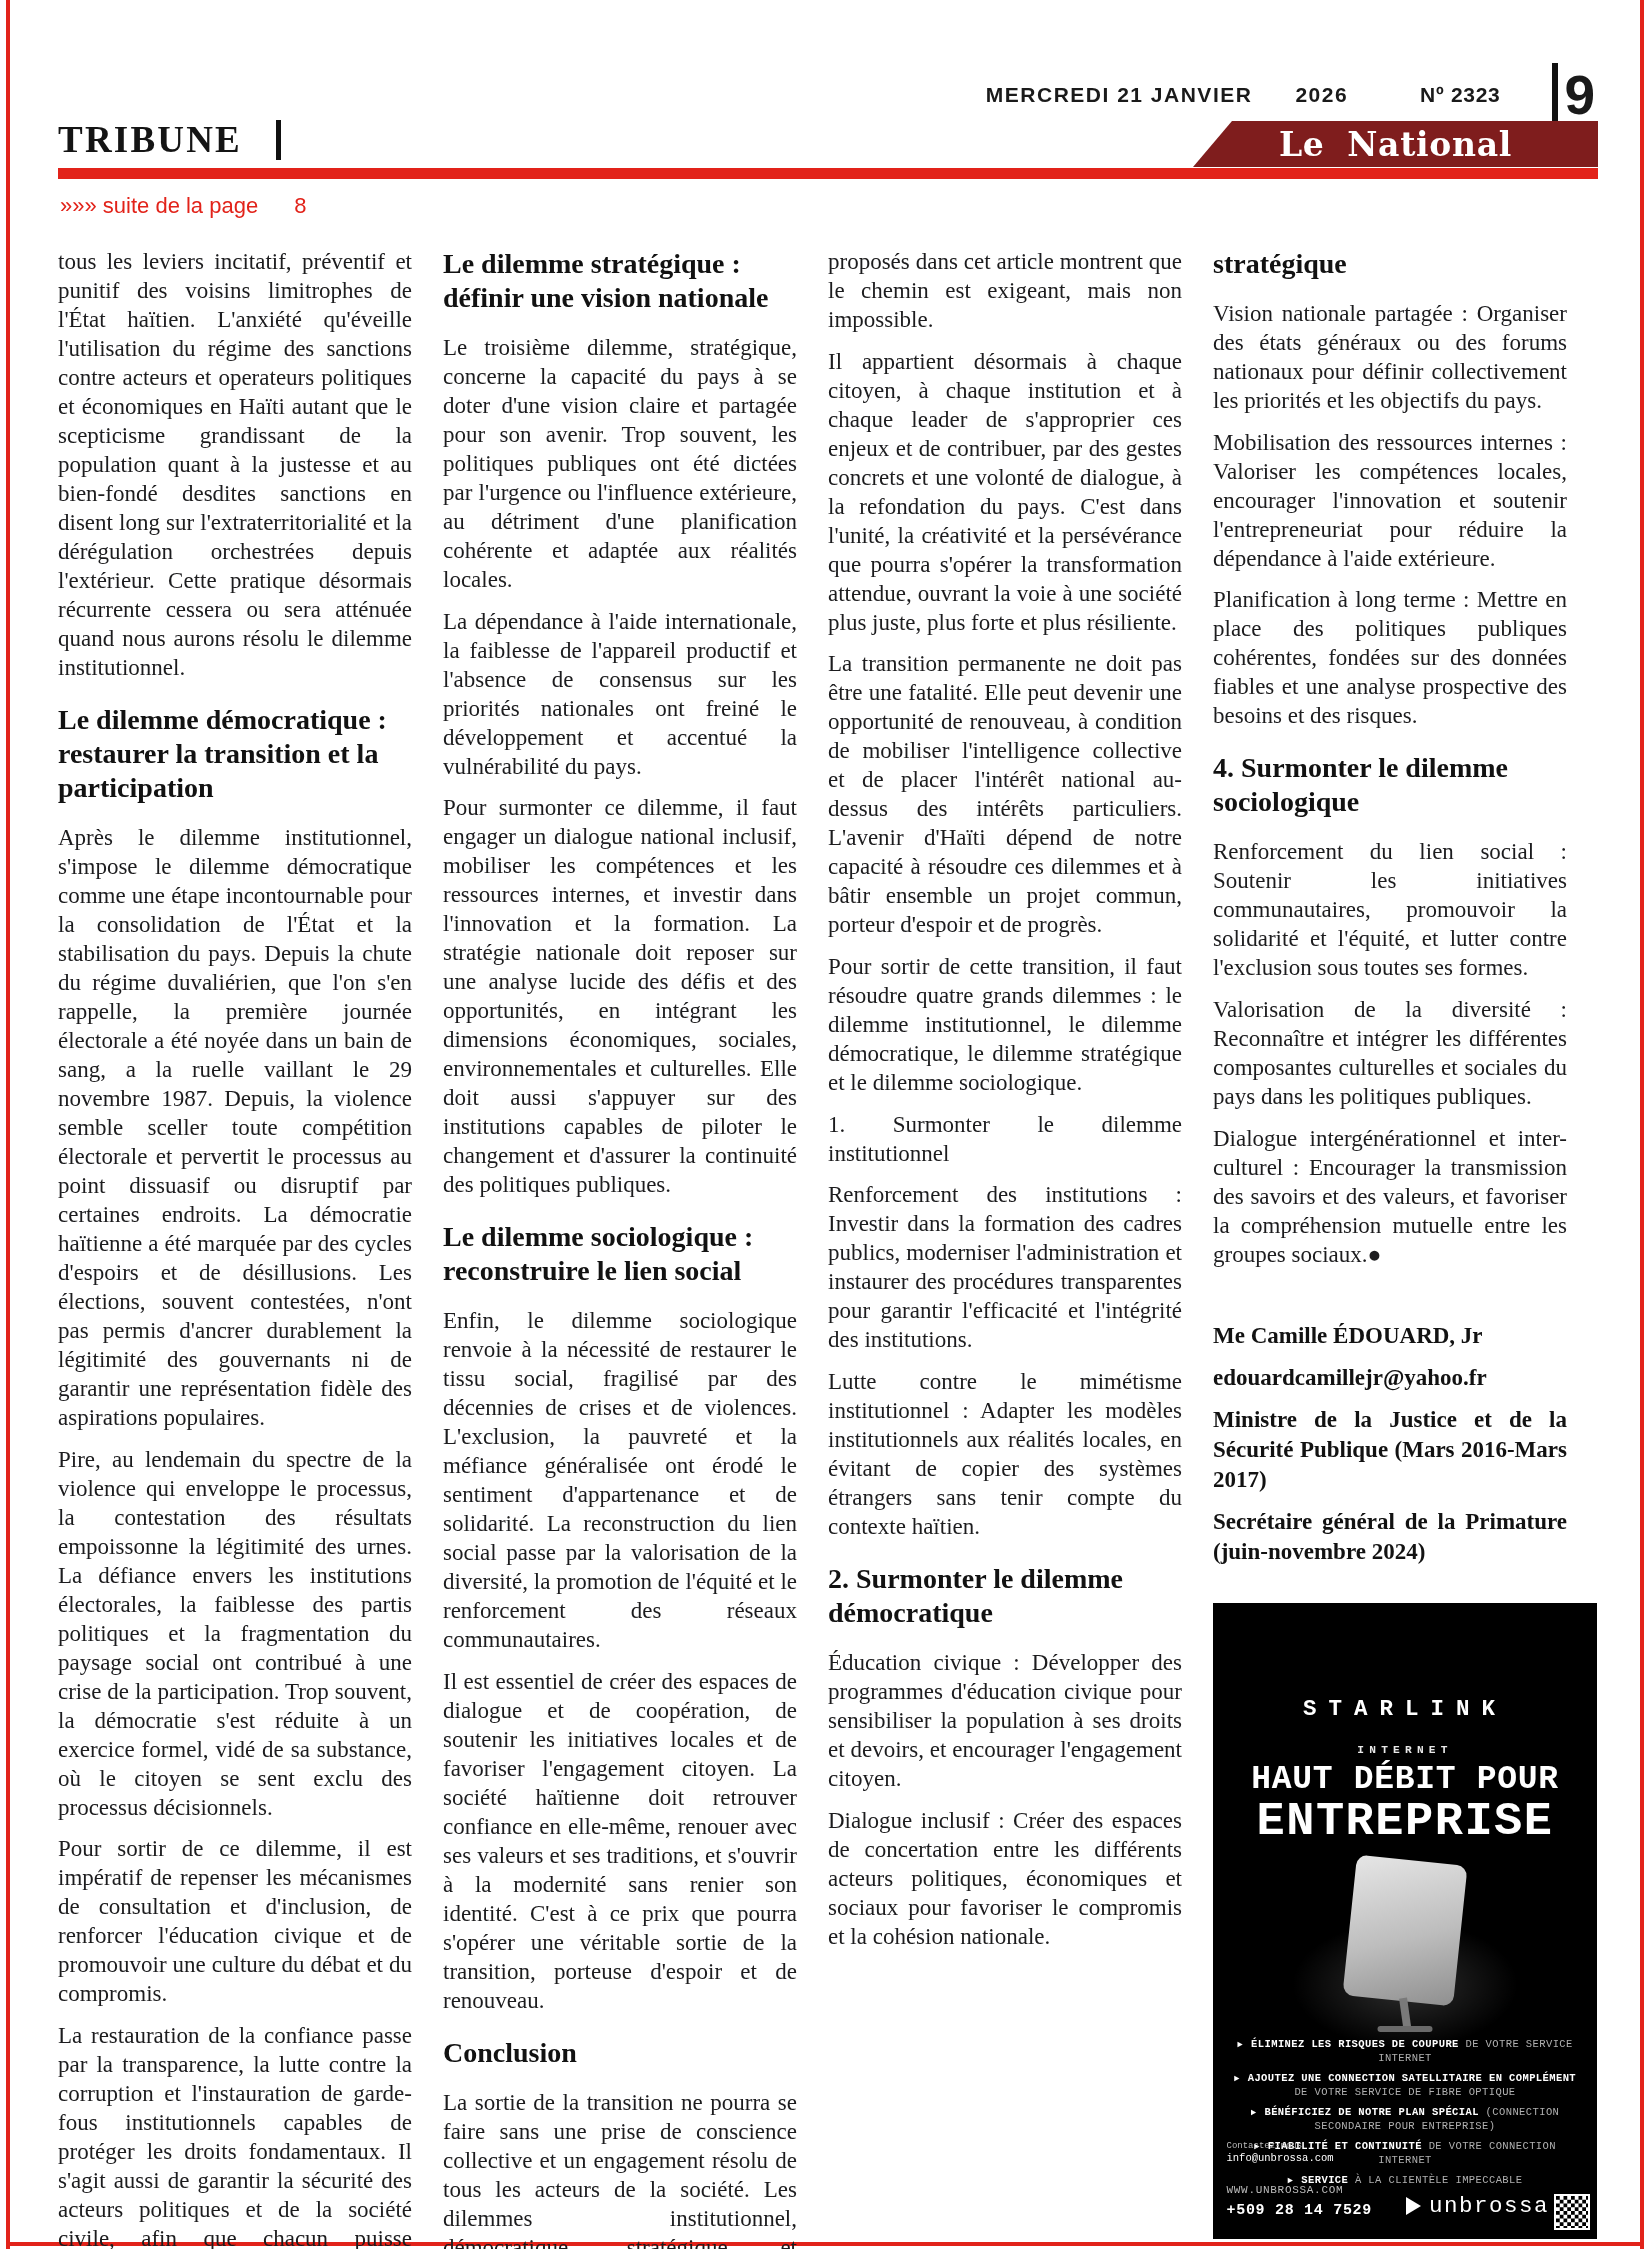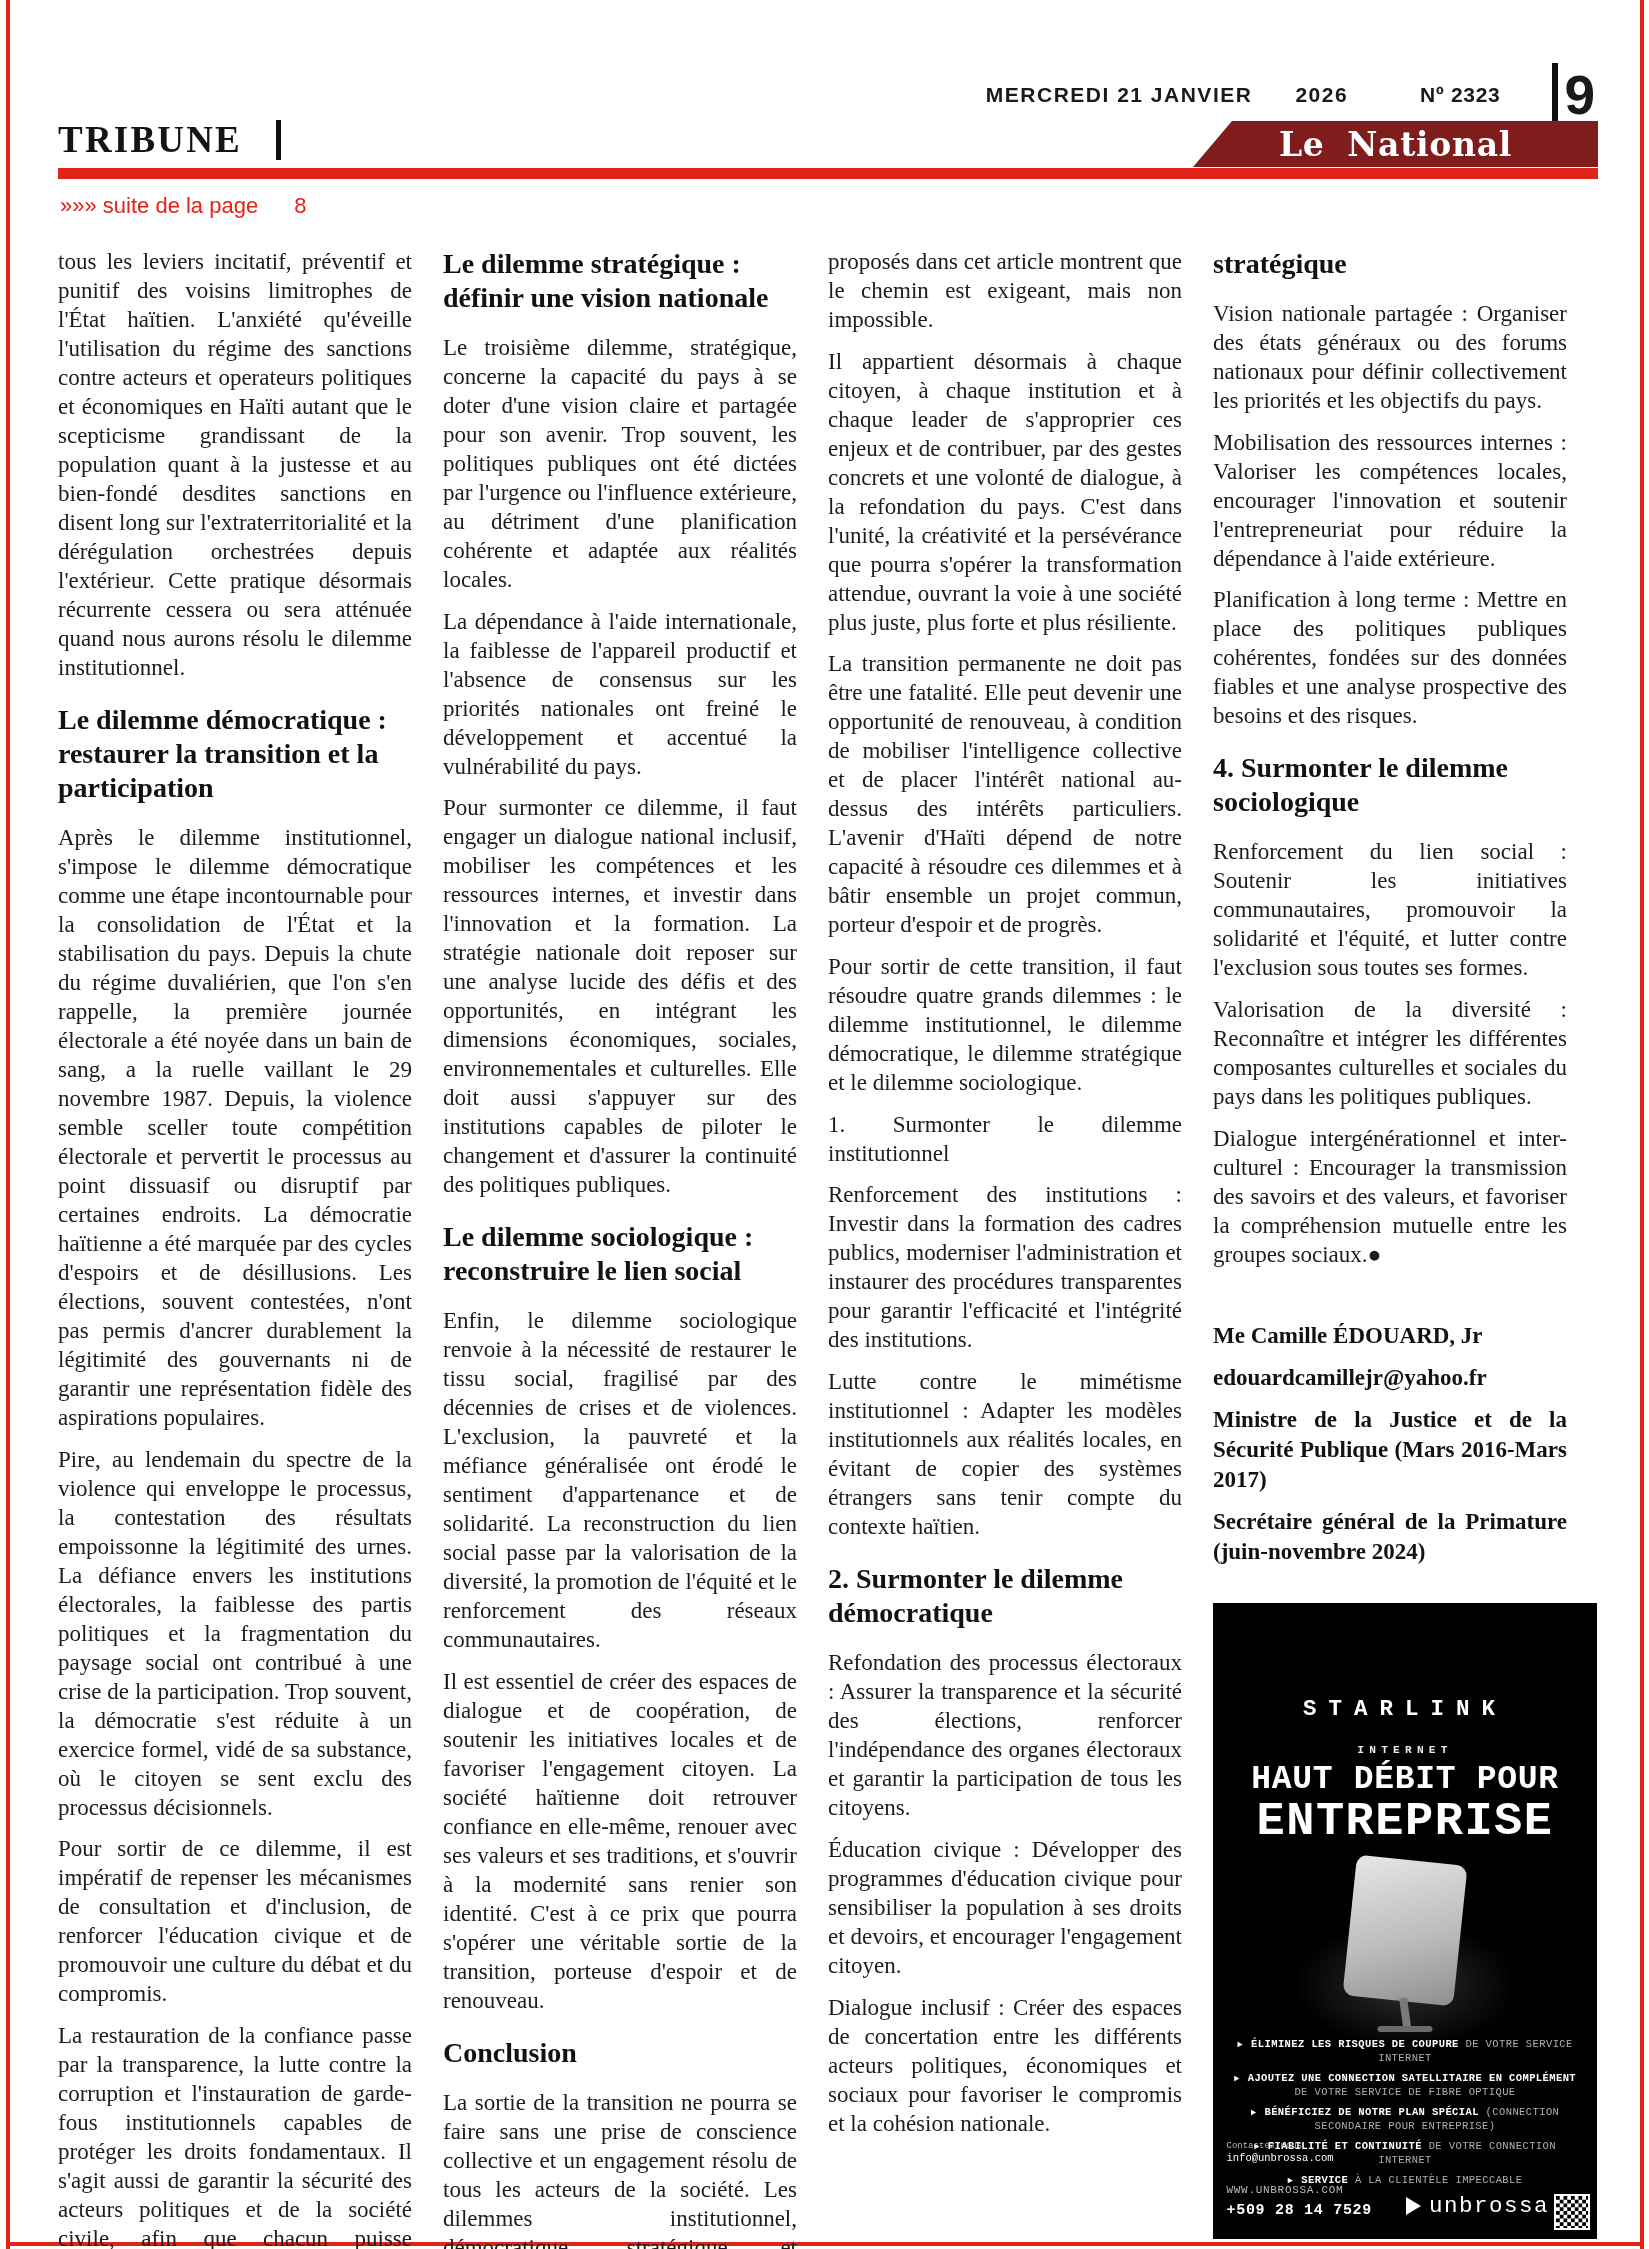--- a/index.html
+++ b/index.html
@@ -155,21 +155,20 @@
       </div>
     <div class="col">
         <p class="body-para">proposés dans cet article montrent que le chemin est exigeant, mais non impossible.</p>
         <p class="body-para">Il appartient désormais à chaque citoyen, à chaque institution et à chaque leader de s'approprier ces enjeux et de contribuer, par des gestes concrets et une volonté de dialogue, à la refondation du pays. C'est dans l'unité, la créativité et la persévérance que pourra s'opérer la transformation attendue, ouvrant la voie à une société plus juste, plus forte et plus résiliente.</p>
         <p class="body-para">La transition permanente ne doit pas être une fatalité. Elle peut devenir une opportunité de renouveau, à condition de mobiliser l'intelligence collective et de placer l'intérêt national au-dessus des intérêts particuliers. L'avenir d'Haïti dépend de notre capacité à résoudre ces dilemmes et à bâtir ensemble un projet commun, porteur d'espoir et de progrès.</p>
         <p class="body-para">Pour sortir de cette transition, il faut résoudre quatre grands dilemmes : le dilemme institutionnel, le dilemme démocratique, le dilemme stratégique et le dilemme sociologique.</p>
         <p class="body-para">1. Surmonter le dilemme institutionnel</p>
         <p class="body-para">Renforcement des institutions : Investir dans la formation des cadres publics, moderniser l'administration et instaurer des procédures transparentes pour garantir l'efficacité et l'intégrité des institutions.</p>
         <p class="body-para">Lutte contre le mimétisme institutionnel : Adapter les modèles institutionnels aux réalités locales, en évitant de copier des systèmes étrangers sans tenir compte du contexte haïtien.</p>
         <div class="col-heading">2. Surmonter le dilemme démocratique</div>
-        <p class="body-para">Refondation des processus électoraux : Assurer la transparence et la sécurité des élections, renforcer l'indépendance des organes électoraux et garantir la participation de tous les citoyens.</p>
         <p class="body-para">Éducation civique : Développer des programmes d'éducation civique pour sensibiliser la population à ses droits et devoirs, et encourager l'engagement citoyen.</p>
         <p class="body-para">Dialogue inclusif : Créer des espaces de concertation entre les différents acteurs politiques, économiques et sociaux pour favoriser le compromis et la cohésion nationale.</p>
       </div>
     <div class="col">
     <div class="col-heading">stratégique</div>
         <p class="body-para">Vision nationale partagée : Organiser des états généraux ou des forums nationaux pour définir collectivement les priorités et les objectifs du pays.</p>
         <p class="body-para">Mobilisation des ressources internes : Valoriser les compétences locales, encourager l'innovation et soutenir l'entrepreneuriat pour réduire la dépendance à l'aide extérieure.</p>
         <p class="body-para">Planification à long terme : Mettre en place des politiques publiques cohérentes, fondées sur des données fiables et une analyse prospective des besoins et des risques.</p>
         <div class="col-heading">4. Surmonter le dilemme sociologique</div>
         <p class="body-para">Renforcement du lien social : Soutenir les initiatives communautaires, promouvoir la solidarité et l'équité, et lutter contre l'exclusion sous toutes ses formes.</p>

